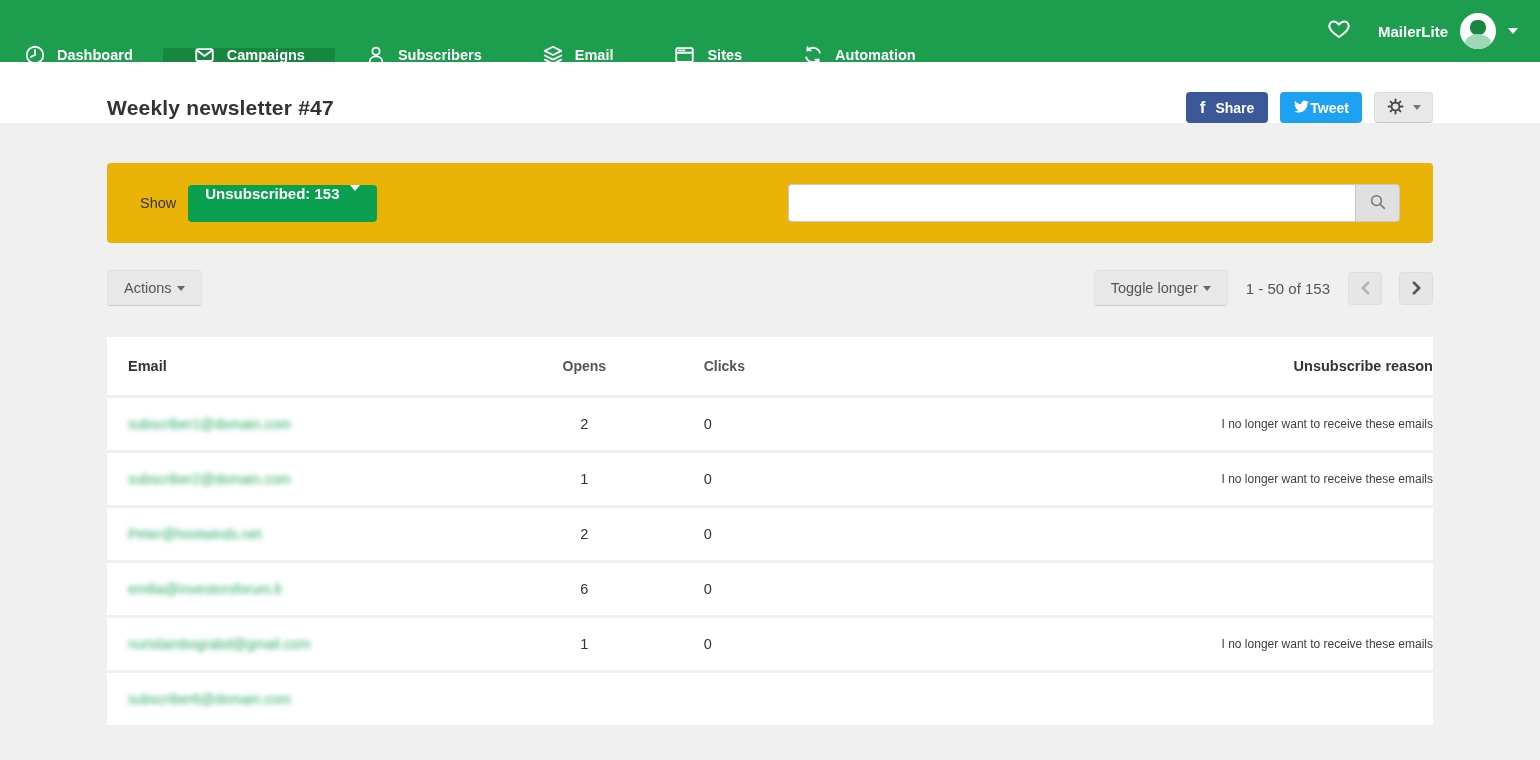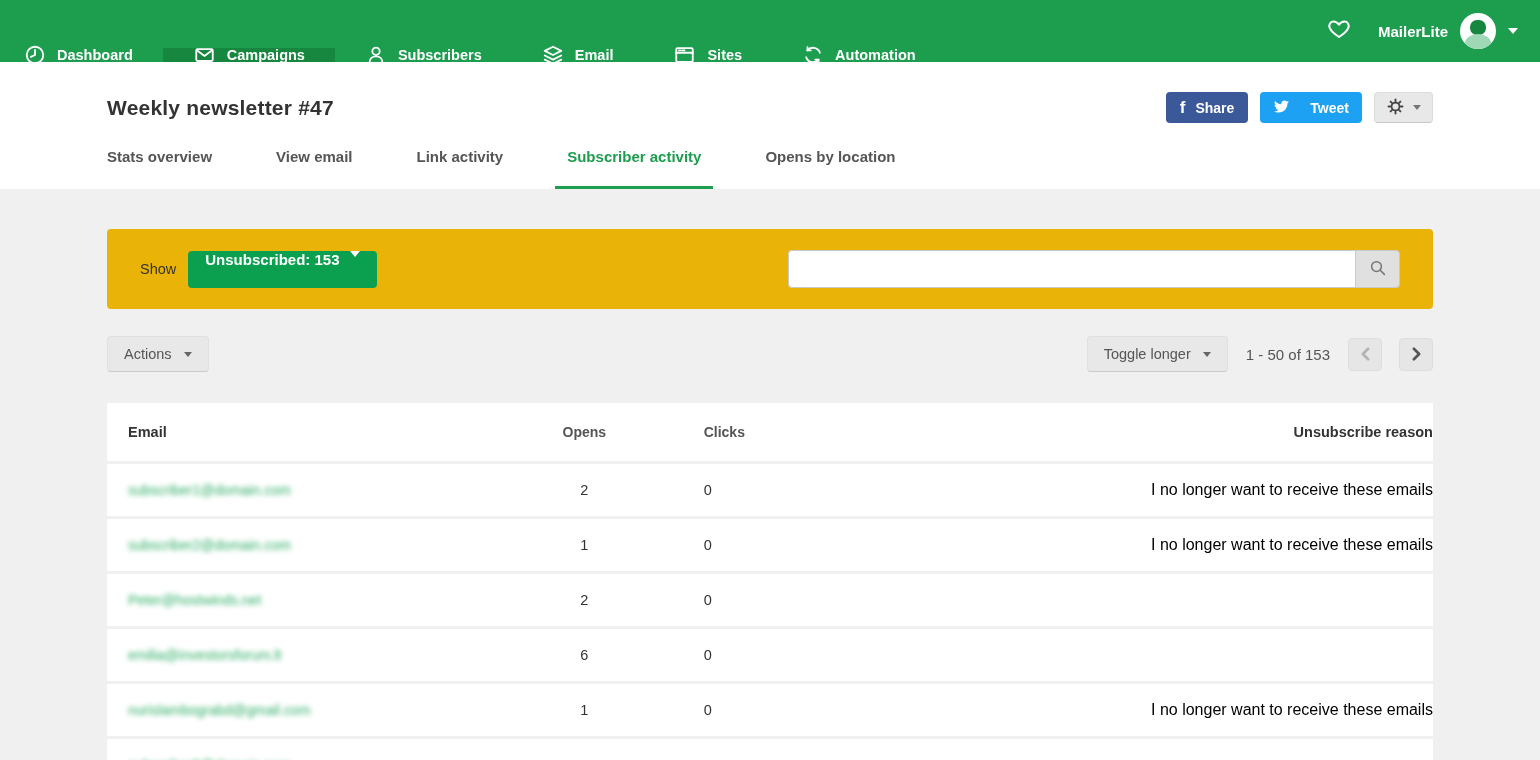--- a/index.html
+++ b/index.html
@@ -21,40 +21,40 @@
   .caret { width:0; height:0; border-left:5px solid transparent; border-right:5px solid transparent; border-top:6px solid currentColor; display:inline-block; }
   .caret.white { border-top-color:#fff; }
 
   
   .page-header { background:#fff; padding:0 107px; }
   .title-row { display:flex; align-items:center; padding-top:30px; }
   .page-title { font-size:21px; font-weight:bold; color:#333; letter-spacing:.2px; }
   .title-actions { margin-left:auto; display:flex; align-items:center; gap:12px; }
   .btn-share { display:flex; align-items:center; gap:10px; background:#3b5998; color:#fff; border:none; border-radius:4px; height:31px; padding:0 14px; font-size:14px; font-weight:bold; font-family:inherit; cursor:pointer; }
   .fb-f { font-weight:bold; font-size:17px; line-height:1; }
-  .btn-tweet { display:flex; align-items:center; gap:20px; background:#1da1f2; color:#fff; border:none; border-radius:4px; height:31px; padding:0 13px; font-size:14px; font-weight:bold; font-family:inherit; cursor:pointer; }
+  .btn-tweet { display:flex; align-items:center; gap:0; background:#1da1f2; color:#fff; border:none; border-radius:4px; height:31px; padding:0 13px; font-size:14px; font-weight:bold; font-family:inherit; cursor:pointer; }
   .btn-gear { display:flex; align-items:center; gap:8px; background:#e8e8e8; color:#555; border:1px solid #dcdcdc; border-bottom-color:#c7c7c7; border-radius:4px; height:31px; padding:0 11px; cursor:pointer; }
   .btn-gear .caret { border-top-color:#777; border-left-width:4px; border-right-width:4px; border-top-width:5px; }
 
   .tabs { display:flex; gap:64px; margin-top:25px; }
   .tab { font-size:15px; font-weight:bold; color:#555; padding-bottom:24px; cursor:pointer; position:relative; white-space:nowrap; }
   .tab.active { color:#1d9e4f; }
   .tab.active::after { content:""; position:absolute; left:-12px; right:-12px; bottom:0; height:3px; background:#1d9e4f; }
 
   
   .content { padding:40px 107px 0; }
   .filter-bar { background:#eab308; border-radius:4px; height:80px; display:flex; align-items:center; padding:0 33px; }
   .show-label { font-size:14.5px; color:#333; margin-right:12px; }
   .btn-filter { display:flex; align-items:flex-start; gap:10px; background:#0ba04f; color:#fff; border:none; border-radius:4px; height:37px; padding:0 17px; font-size:15px; font-weight:bold; font-family:inherit; cursor:pointer; }
   .search-group { margin-left:auto; display:flex; align-items:stretch; height:38px; }
   .search-input { width:567px; border:1px solid #c9c9c9; border-right:none; border-radius:4px 0 0 4px; padding:0 12px; font-size:14px; font-family:inherit; outline:none; background:#fff; }
   .search-btn { width:45px; background:#e0e0e0; border:1px solid #c9c9c9; border-radius:0 4px 4px 0; display:flex; align-items:center; justify-content:center; cursor:pointer; }
 
   .toolbar { display:flex; align-items:center; margin-top:27px; }
-  .btn-gray { display:flex; align-items:center; gap:12px; background:#e8e8e8; color:#555; border:1px solid #e0e0e0; border-bottom-color:#c9c9c9; border-radius:4px; height:36px; padding:0 16px; font-size:14.5px; font-family:inherit; cursor:pointer; white-space:nowrap; }
+  .btn-gray { display:flex; align-items:center; gap:5px; background:#e8e8e8; color:#555; border:1px solid #e0e0e0; border-bottom-color:#c9c9c9; border-radius:4px; height:36px; padding:0 16px; font-size:14.5px; font-family:inherit; cursor:pointer; white-space:nowrap; }
   .btn-gray .caret { border-top-color:#666; border-left-width:4.5px; border-right-width:4.5px; border-top-width:5.5px; }
   .toolbar-right { margin-left:auto; display:flex; align-items:center; gap:18px; }
   .range-text { font-size:15px; color:#555; }
   .pager { display:flex; align-items:center; gap:17px; }
   .btn-page { width:34px; height:33px; background:#e6e6e6; border:1px solid #dedede; border-radius:4px; display:flex; align-items:center; justify-content:center; cursor:pointer; }
   .btn-page.prev svg { stroke:#b3b3b3; }
   .btn-page.next svg { stroke:#555; }
 
   
   .table { margin-top:31px; }
@@ -62,21 +62,21 @@
   .t-row { background:#fff; height:52px; margin-top:3px; display:flex; align-items:center; }
   .col-email  { width:27%; padding-left:21px; }
   .col-opens  { width:18%; text-align:center; }
   .col-clicks { width:18%; }
   .col-reason { width:37%; text-align:right; }
   .t-header .col-email  { font-weight:bold; font-size:14.5px; color:#333; }
   .t-header .col-opens, .t-header .col-clicks { font-weight:bold; font-size:14px; color:#555; }
   .t-header .col-reason { font-weight:bold; font-size:14.5px; color:#333; }
   .email-link { color:#2fae66; font-size:14px; filter:blur(2.5px); cursor:pointer; text-decoration:none; }
   .num-cell { font-size:14.5px; color:#333; }
-  .reason-cell { font-size:16px; color:#000000; }
+  .reason-cell { font-size:12px; color:#404040; }
 </style>
 </head>
 <body>
 
 <div class="navbar">
   <div class="nav-left">
 
     <div class="nav-item">
       <span>
         <svg width="22" height="22" viewBox="0 0 24 24" fill="none" stroke="#fff" stroke-width="2" stroke-linecap="round">
@@ -180,27 +180,20 @@
           <svg width="19" height="19" viewBox="0 0 24 24" fill="none" stroke="#444" stroke-width="2.4" stroke-linecap="round">
             <circle cx="12" cy="12" r="5" stroke-width="2.2"></circle>
             <path d="M12 3.2v2.2M12 18.6v2.2M3.2 12h2.2M18.6 12h2.2M5.8 5.8l1.6 1.6M16.6 16.6l1.6 1.6M18.2 5.8l-1.6 1.6M7.4 16.6l-1.6 1.6"></path>
           </svg>
         </span>
         <span class="caret"></span>
       </button>
     </div>
   </div>
 
-  <div class="tabs">
-    <div class="tab">Stats overview</div>
-    <div class="tab">View email</div>
-    <div class="tab">Link activity</div>
-    <div class="tab active">Subscriber activity</div>
-    <div class="tab">Opens by location</div>
-  </div>
 </div>
 
 <div class="content">
 
   <div class="filter-bar">
     <span class="show-label">Show</span>
     <button class="btn-filter">
       <span>Unsubscribed: 153</span>
       <span class="caret white"></span>
     </button>

